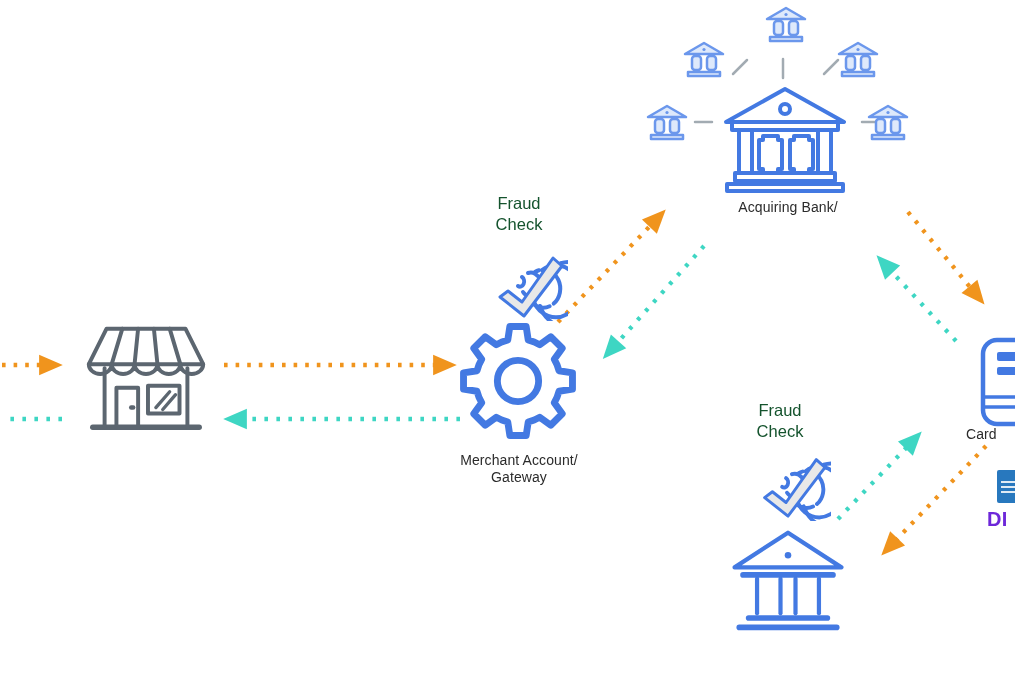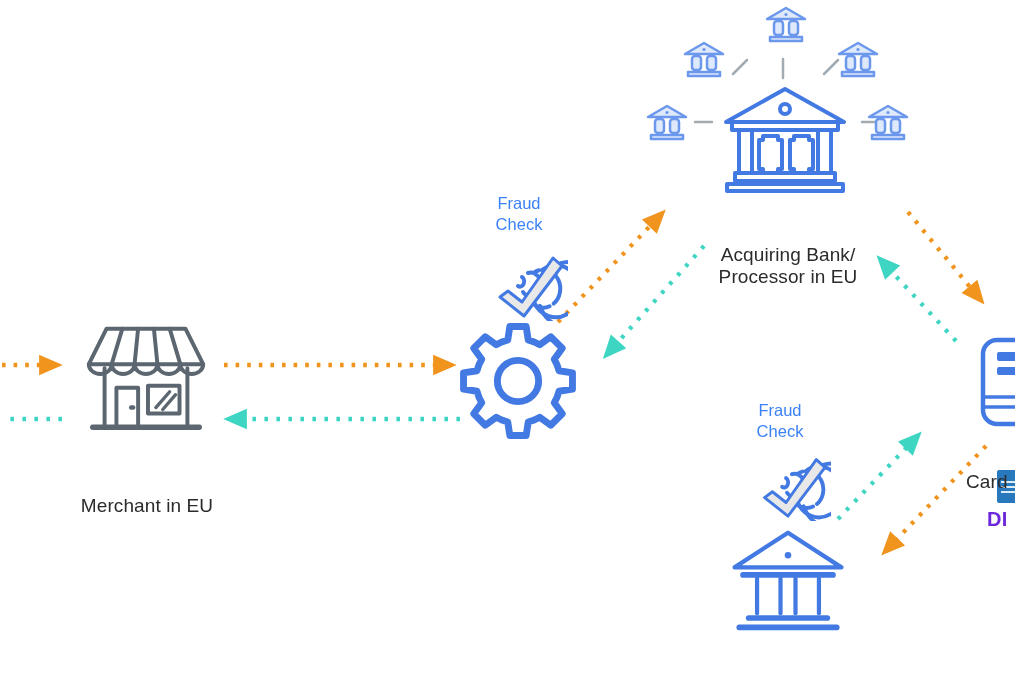--- a/index.html
+++ b/index.html
@@ -4,24 +4,24 @@
 <style>
   html,body{margin:0;padding:0;background:#fff;}
   .canvas{
     position:relative;width:1015px;height:698px;background:#fff;overflow:hidden;
     font-family:"Liberation Sans","DejaVu Sans",sans-serif;
   }
   .arrows{position:absolute;left:0;top:0;width:1015px;height:698px;z-index:1;}
   .node-icon{position:absolute;z-index:2;}
   .lbl{
     position:absolute;z-index:3;text-align:center;color:#2b2b2b;
-    font-size:19px;line-height:1.18;letter-spacing:.1px;margin-top:45px;
+    font-size:14px;line-height:1.18;letter-spacing:.1px;
   }
   .lbl-sm{
-    position:absolute;z-index:3;text-align:center;color:#3b82f6;
+    position:absolute;z-index:3;text-align:center;color:#14532d;
     font-size:16.5px;line-height:1.3;
   }
   .lbl-left{text-align:left;}
   .logo-box{
     position:absolute;z-index:2;width:34px;height:33px;border-radius:2px;
     display:flex;flex-direction:column;justify-content:center;gap:3px;padding-left:4px;box-sizing:border-box;
   }
   .logo-box i{display:block;height:2px;width:18px;background:rgba(255,255,255,.85);}
   .net-txt{
     position:absolute;z-index:3;font-weight:bold;font-size:20px;color:#6d28d9;letter-spacing:.3px;
@@ -73,40 +73,43 @@
       <path d="M28,54 V114 M112,54 V114"></path>
       <path d="M30,14 H110 L128,50 H12 Z" fill="#fff"></path>
       <path d="M46,14 L35.2,50 M62,14 L58.4,50 M78,14 L81.6,50 M94,14 L104.8,50"></path>
       <path d="M12,50 a11.6,10 0 0 0 23.2,0 a11.6,10 0 0 0 23.2,0 a11.6,10 0 0 0 23.2,0 a11.6,10 0 0 0 23.2,0 a11.6,10 0 0 0 23.2,0"></path>
       <rect x="40" y="74" width="22" height="40"></rect>
       <line x1="55" y1="94" x2="57" y2="94" stroke-width="4.5"></line>
       <rect x="72" y="72" width="32" height="28"></rect>
       <path d="M80,94 L94,78 M87,96 L100,81" stroke-width="3.4"></path>
     </g>
   </svg>
-  <div class="lbl" style="left:37px;top:450px;width:220px">Merchant in EU</div>
 
   <div class="lbl-sm" style="left:487px;top:193px;width:64px">Fraud Check</div>
 
   <svg class="node-icon" style="left:480px;top:241px" width="88" height="80" viewBox="0 0 88 80">
     <g style="stroke:var(--blue,#4379E2)" fill="none" stroke-width="4" stroke-linecap="round">
       <path d="M60,65 A31,33 0 1 0 69,29" stroke-dasharray="34 5 70 5"></path>
       <path d="M54,61 A24,26 0 1 0 62,29"></path>
       <path d="M48,56 A17,19 0 1 0 55,31" stroke-dasharray="26 5 44 5"></path>
       <path d="M43,51 A10,12 0 1 0 48,32"></path>
       <path d="M38,45 A4,5 0 1 0 42,36"></path>
     </g>
     <path d="M28,50 L42,61 L73,17 L82,25 L44,75 L20,56 Z" style="fill:var(--check_fill,#E8E8E8);stroke:var(--blue,#4379E2)" stroke-width="3" stroke-linejoin="round"></path>
   </svg>
 
   <svg class="node-icon" style="left:459px;top:322px" width="118" height="118" viewBox="0 0 120 120">
     <path d="M49.6,18.3L51.7,4.6L68.3,4.6L70.4,18.3L76.5,20.3L82.1,23.1L82.1,23.1L93.3,15.0L105.0,26.7L96.9,37.9L99.7,43.5L101.7,49.6L101.7,49.6L115.4,51.7L115.4,68.3L101.7,70.4L99.7,76.5L96.9,82.1L96.9,82.1L105.0,93.3L93.3,105.0L82.1,96.9L76.5,99.7L70.4,101.7L70.4,101.7L68.3,115.4L51.7,115.4L49.6,101.7L43.5,99.7L37.9,96.9L37.9,96.9L26.7,105.0L15.0,93.3L23.1,82.1L20.3,76.5L18.3,70.4L18.3,70.4L4.6,68.3L4.6,51.7L18.3,49.6L20.3,43.5L23.1,37.9L23.1,37.9L15.0,26.7L26.7,15.0L37.9,23.1L43.5,20.3L49.6,18.3Z" style="stroke:var(--blue,#4379E2)" fill="#fff" stroke-width="7" stroke-linejoin="round"></path>
     <circle cx="60" cy="60" r="21" style="stroke:var(--blue,#4379E2)" fill="#fff" stroke-width="7"></circle>
   </svg>
 
+  <div class="lbl" style="left:409px;top:452px;width:220px">
+    <span>Merchant Account/</span><br>
+    <span>Gateway</span>
+  </div>
 
   <svg class="node-icon" style="left:715px;top:85px" width="140" height="110" viewBox="0 0 140 110">
     <g style="stroke:var(--blue,#4379E2)" fill="#fff" stroke-width="4" stroke-linejoin="round">
       <path d="M70,4 L129,37 H11 Z"></path>
       <circle cx="70" cy="24" r="5"></circle>
       <rect x="17" y="37" width="106" height="8"></rect>
       <rect x="24" y="45" width="13" height="43"></rect>
       <rect x="103" y="45" width="13" height="43"></rect>
       <path d="M48,51 h15 v4 h4 v29 h-4 v4 h-15 v-4 h-4 v-29 h4 Z"></path>
       <path d="M79,51 h15 v4 h4 v29 h-4 v4 h-15 v-4 h-4 v-29 h4 Z"></path>
@@ -156,21 +159,20 @@
         <path d="M22,2 L41,13 H3 Z"></path>
         <circle cx="22" cy="8.5" r="1.6" style="fill:var(--blue_light,#6B97EC)" stroke="none"></circle>
         <rect x="10" y="15" width="9" height="14" rx="3"></rect>
         <rect x="25" y="15" width="9" height="14" rx="3"></rect>
         <rect x="6" y="31" width="32" height="4"></rect>
       </g>
     </svg>
 
   <div class="lbl" style="left:676px;top:199px;width:224px">
     <span>Acquiring Bank/</span><br>
-    <span>Processor in EU</span>
   </div>
 
   <svg class="node-icon" style="left:980px;top:337px" width="80" height="90" viewBox="0 0 80 90">
     <rect x="3" y="3" width="74" height="84" rx="14" style="stroke:var(--blue,#4379E2)" fill="#fff" stroke-width="4.5"></rect>
     <rect x="17" y="15" width="46" height="9" rx="2" style="fill:var(--blue,#4379E2)"></rect>
     <rect x="17" y="30" width="46" height="8" rx="2" style="fill:var(--blue,#4379E2)"></rect>
     <line x1="4" y1="60" x2="76" y2="60" style="stroke:var(--blue,#4379E2)" stroke-width="3.5"></line>
     <line x1="4" y1="70" x2="76" y2="70" style="stroke:var(--blue,#4379E2)" stroke-width="3.5"></line>
   </svg>
   <div class="lbl lbl-left" style="left:966px;top:426px;width:80px">Card</div>

